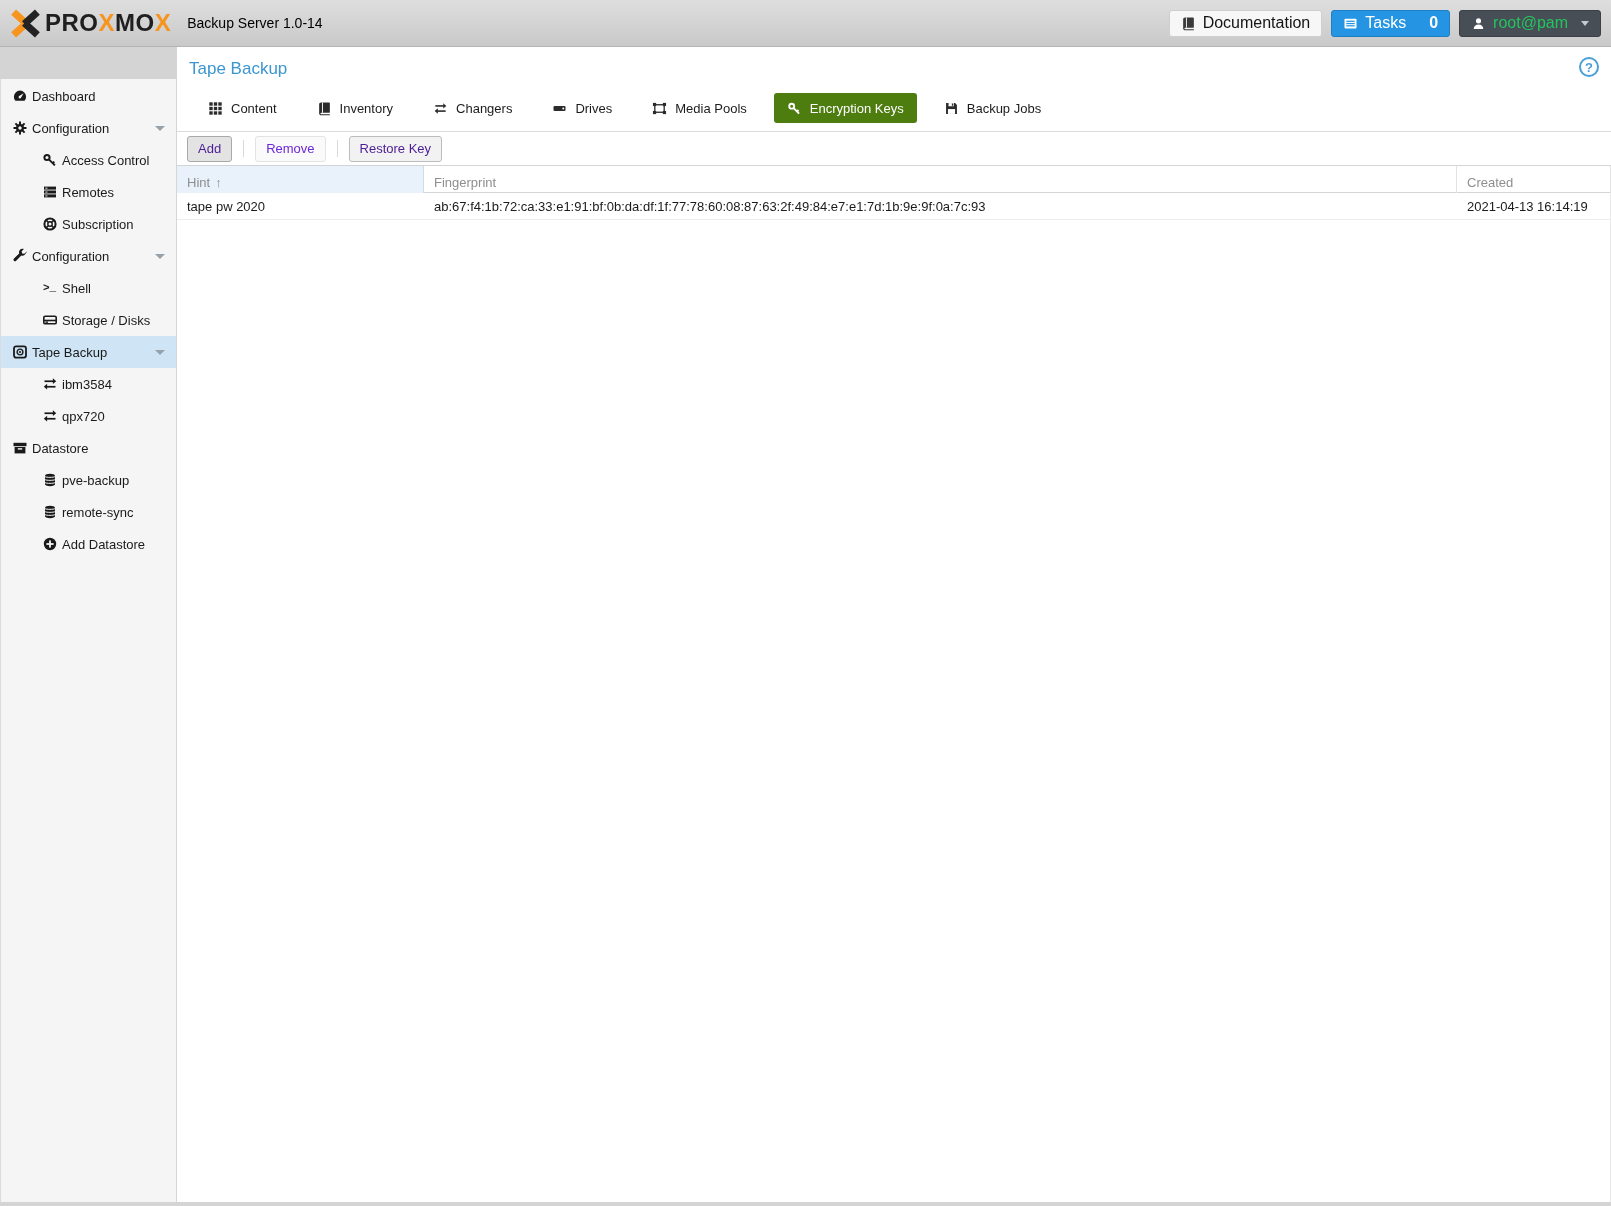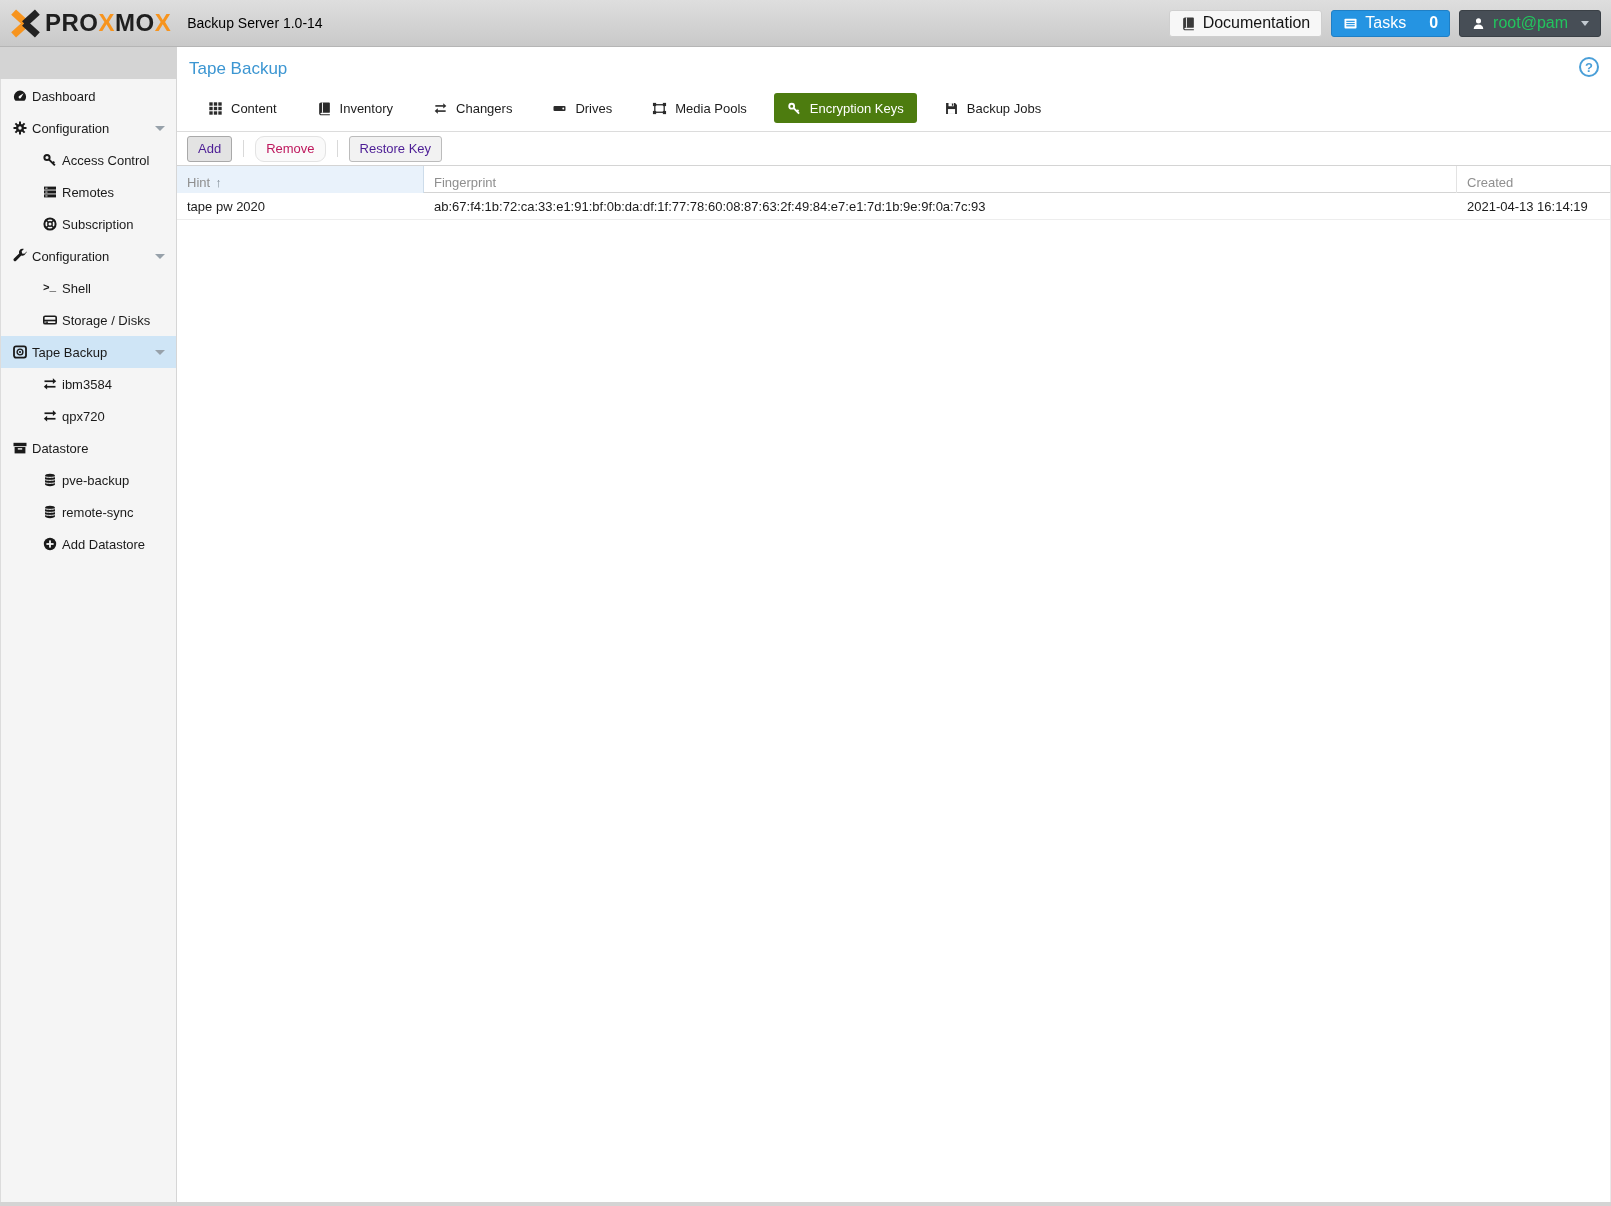--- a/index.html
+++ b/index.html
@@ -77,21 +77,21 @@
   .tab.active { background:#4d7c0f; color:#fff; }
   .tabbar-wrap { border-bottom:1px solid #dcdcdc; }
   
   .toolbar { display:flex; align-items:center; padding:5px 10px; height:33px; background:#fff; }
   .btn {
     height:26px; padding:0 10px; border-radius:3px; font-size:13px;
     display:inline-flex; align-items:center; cursor:pointer;
     background:#f2f2f2; border:1px solid #bcbcbc; color:#4c1d95;
   }
   .btn.emph { background:#e3e3e3; border-color:#a9a9a9; }
-  .btn.disabled { background:#fafafa; border-color:#e3e3e3; color:#be185d; cursor:default;border-radius:9px; }
+  .btn.disabled { background:#fafafa; border-color:#e3e3e3; color:#6d28d9; cursor:default; }
   .tb-sep { width:1px; height:17px; background:#d9d9d9; margin:0 11px; }
   
   .grid-header {
     display:flex; height:28px; border-top:1px solid #d4d4d4; border-bottom:1px solid #d4d4d4;
     font-size:13px; color:#8f8f8f; background:#fff;
   }
   .gh-cell {
     display:flex; align-items:center; padding:16px 10px;
     border-right:1px solid #e3e3e3; cursor:pointer; overflow:hidden;
   }

